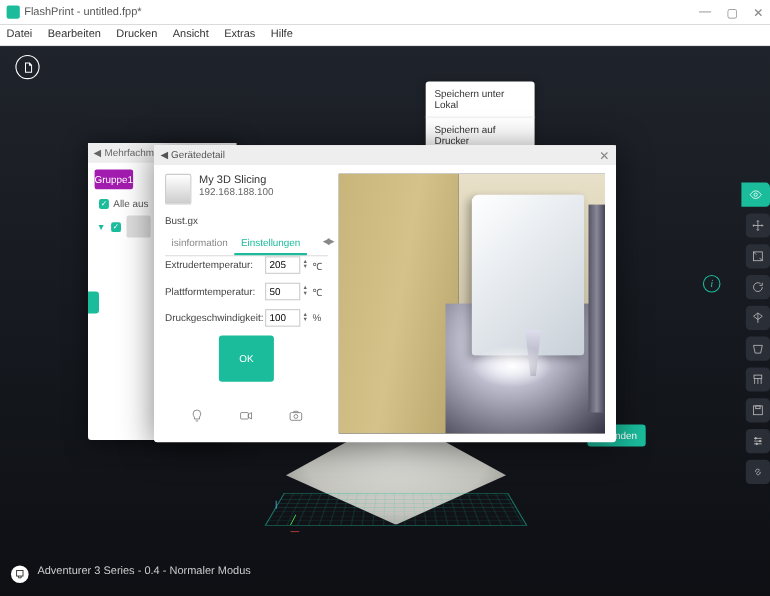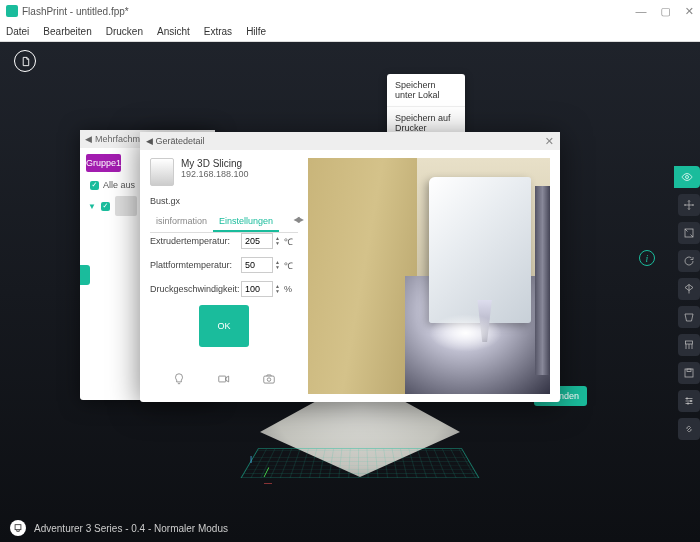--- a/index.html
+++ b/index.html
@@ -10,29 +10,29 @@
 .menubar{height:20px;background:#fff;display:flex;align-items:center;padding:0 6px;gap:14px;font-size:10px;color:#333;border-bottom:1px solid #ddd}
 .menubar span{cursor:pointer}
 .workspace{position:relative;height:500px;background:linear-gradient(180deg,#1f232b 0%,#0d0f13 100%)}
 .docbtn{position:absolute;top:8px;left:14px;width:22px;height:22px;border:1.5px solid #fff;border-radius:50%;display:flex;align-items:center;justify-content:center}
 .docbtn svg{width:11px;height:11px;fill:none;stroke:#fff;stroke-width:2}
 .topactions{position:absolute;top:6px;left:50%;transform:translateX(-50%);display:flex;background:#fff;border-radius:4px;overflow:hidden;height:26px}
 .topactions .btn{display:flex;align-items:center;padding:0 14px;font-size:10px;color:#333;border-right:1px solid #ddd;gap:5px}
 .topactions .btn:last-child{border-right:none}
 .topactions .btn.green{background:#1abc9c;color:#fff}
 .topactions .icn{width:11px;height:11px}
-.savemenu{position:absolute;top:32px;left:50%;transform:translateX(37px);width:78px;background:#fff;border-radius:3px;box-shadow:0 2px 8px rgba(0,0,0,.3)}
+.savemenu{position:absolute;top:32px;left:50%;transform:translateX(37px);width:99px;background:#fff;border-radius:3px;box-shadow:0 2px 8px rgba(0,0,0,.3)}
 .savemenu div{padding:6px 8px;font-size:9px;color:#333}
 .savemenu div+div{border-top:1px solid #eee}
 .rightbar{position:absolute;right:0;top:120px;width:26px;display:flex;flex-direction:column;gap:6px;padding:4px}
 .rightbar .rb{width:22px;height:22px;background:#2a2e37;border-radius:4px;display:flex;align-items:center;justify-content:center}
 .rightbar .rb.active{background:#1abc9c;border-radius:0 4px 4px 0;width:26px;margin-left:-4px}
 .rightbar svg{width:12px;height:12px;stroke:#bbb;fill:none;stroke-width:1.5}
 .rightbar .active svg{stroke:#fff}
-.statusbar{position:absolute;bottom:0;left:0;right:0;height:28px;display:flex;align-items:center;padding:0 10px;font-size:10px;color:#ccc;gap:8px}
+.statusbar{position:absolute;bottom:0;left:0;right:0;height:28px;display:flex;padding:0 10px;font-size:10px;color:#ccc;gap:8px}
 .statusbar .sb-icon{width:16px;height:16px;background:#fff;border-radius:50%;display:flex;align-items:center;justify-content:center}
 
 .dlg-back{position:absolute;left:80px;top:88px;width:135px;height:270px;background:#fff;border-radius:3px;box-shadow:0 2px 20px rgba(0,0,0,.5)}
 .dlg-back .hdr{height:18px;background:#eee;display:flex;align-items:center;font-size:9px;color:#666;padding:0 5px;gap:3px}
 .dlg-back .grpbtn{margin:6px;background:#a21caf;color:#fff;font-size:9px;padding:4px 0;border-radius:2px;display:inline-block}
 .dlg-back .chk{font-size:9px;color:#555;padding:2px 10px;display:flex;align-items:center;gap:4px}
 .dlg-back .chkbox{width:9px;height:9px;background:#1abc9c;border-radius:2px;display:flex;align-items:center;justify-content:center;color:#fff;font-size:7px}
 .dlg-back .prow{display:flex;align-items:center;gap:5px;padding:4px 8px}
 .dlg-back .pimg{width:22px;height:20px;background:#ddd;border-radius:2px}
 .dlg-back .sidearrow{position:absolute;left:0;top:50%;width:10px;height:20px;background:#1abc9c;border-radius:0 3px 3px 0}

